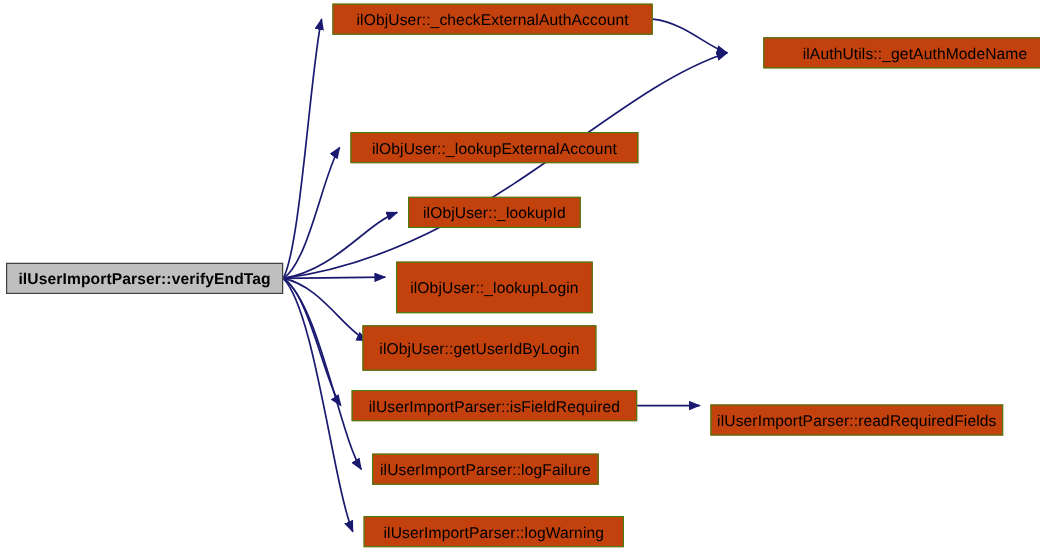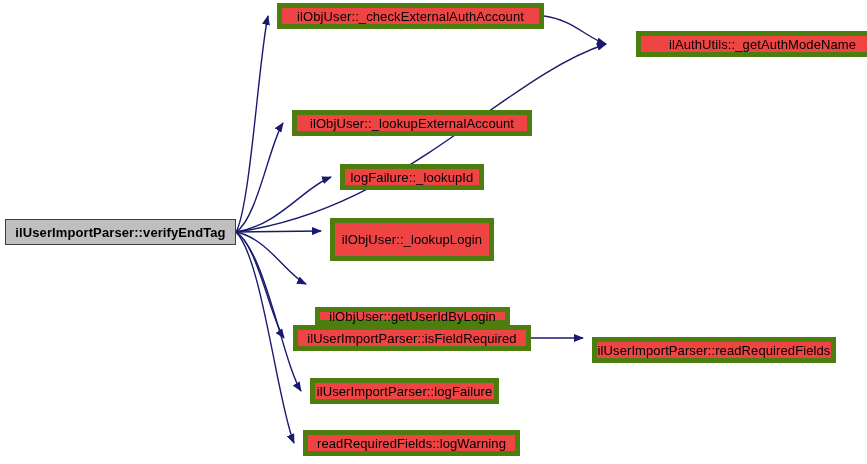--- a/index.html
+++ b/index.html
@@ -18,22 +18,22 @@
   #edges {
     position: absolute;
     left: 0;
     top: 0;
     width: 867px;
     height: 464px;
   }
   .node {
     position: absolute;
     box-sizing: border-box;
-    border: 5px solid #4d7c0f;
-    background: #ef4444;
+    border: 1px solid #4d7c0f;
+    background: #c2410c;
     color: #000000;
     font-size: 13px;
     line-height: 1;
     display: flex;
     align-items: center;
     justify-content: center;
     white-space: nowrap;
     z-index: 3;
   }
   .node.highlight {
@@ -79,35 +79,35 @@
       <div class="node" style="left: 277px; top: 3px; width: 267px; height: 26px;">
         <span class="label">ilObjUser::_checkExternalAuthAccount</span>
       </div>
       <div class="node" style="left: 636px; top: 31px; width: 253px; height: 26px;">
         <span class="label">ilAuthUtils::_getAuthModeName</span>
       </div>
       <div class="node" style="left: 292px; top: 110px; width: 240px; height: 26px;">
         <span class="label">ilObjUser::_lookupExternalAccount</span>
       </div>
       <div class="node" style="left: 340px; top: 164px; width: 144px; height: 26px;">
-        <span class="label">logFailure::_lookupId</span>
+        <span class="label">ilObjUser::_lookupId</span>
       </div>
       <div class="node" style="left: 330px; top: 218px; width: 164px; height: 43px;">
         <span class="label">ilObjUser::_lookupLogin</span>
       </div>
-      <div class="node" style="left: 315px; top: 271px; width: 195px; height: 18px; margin-top: 36px;">
+      <div class="node" style="left: 302px; top: 271px; width: 195px; height: 38px;">
         <span class="label">ilObjUser::getUserIdByLogin</span>
       </div>
       <div class="node" style="left: 293px; top: 325px; width: 238px; height: 26px;">
         <span class="label">ilUserImportParser::isFieldRequired</span>
       </div>
       <div class="node" style="left: 592px; top: 337px; width: 244px; height: 26px; justify-content: center;">
         <span class="label">ilUserImportParser::readRequiredFields</span>
       </div>
       <div class="node" style="left: 310px; top: 378px; width: 189px; height: 26px;">
         <span class="label">ilUserImportParser::logFailure</span>
       </div>
       <div class="node" style="left: 303px; top: 430px; width: 217px; height: 26px;">
-        <span class="label">readRequiredFields::logWarning</span>
+        <span class="label">ilUserImportParser::logWarning</span>
       </div>
     </div>
 
 </div>
 
 </body></html>

